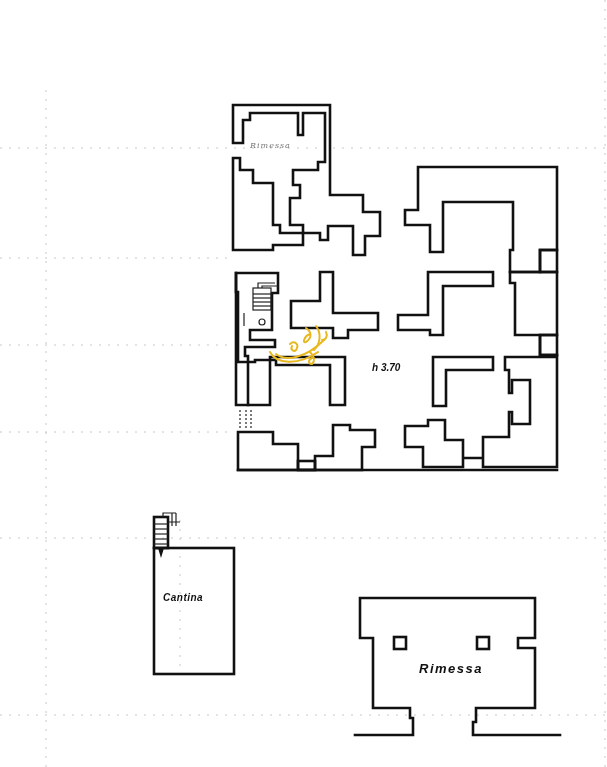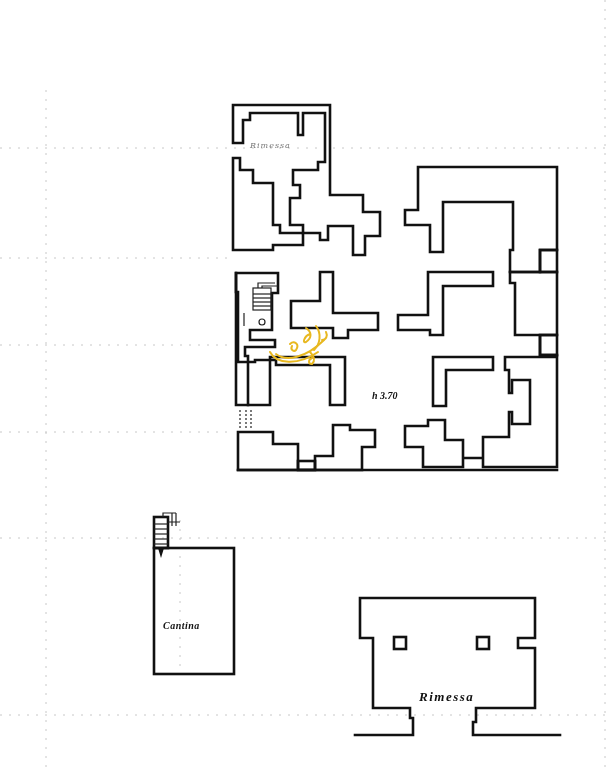--- a/index.html
+++ b/index.html
@@ -1,21 +1,21 @@
 <!DOCTYPE html>
 <html><head>
   <meta charset="utf-8">
   <style>
     html, body { margin: 0; padding: 0; background: #ffffff; }
     body { width: 607px; height: 767px; overflow: hidden; position: relative; font-family: "DejaVu Serif", serif; }
     #plan { position: absolute; left: 0; top: 0; width: 607px; height: 767px; }
     .wall { fill: none; stroke: #111111; stroke-width: 2.6; stroke-linejoin: miter; stroke-linecap: square; }
     .thin { fill: none; stroke: #222222; stroke-width: 1.2; }
     .grid { fill: none; stroke: #c8c8c8; stroke-width: 1; stroke-dasharray: 2 7; }
-    .label { position: absolute; font-family: Liberation Serif, serif; font-style: italic; font-weight: bold; color: #111111; white-space: nowrap; margin-top: 28px; }
+    .label { position: absolute; font-family: Liberation Sans, sans-serif; font-style: italic; font-weight: bold; color: #111111; white-space: nowrap; }
     .label-cantina { left: 163px; top: 592px; font-size: 10px; letter-spacing: 0.5px; }
     .label-rimessa { left: 419px; top: 661px; font-size: 13px; letter-spacing: 1.5px; }
     .label-height { left: 372px; top: 362px; font-size: 10px; }
     .faint { position: absolute; font-family: "DejaVu Serif", serif; font-style: italic; color: #777777; font-size: 8px; white-space: nowrap; }
     .faint-cucina { left: 250px; top: 141px; letter-spacing: 1px; }
     .watermark { position: absolute; left: 266px; top: 322px; width: 70px; height: 48px; }
   </style>
 </head>
 <body>
 

